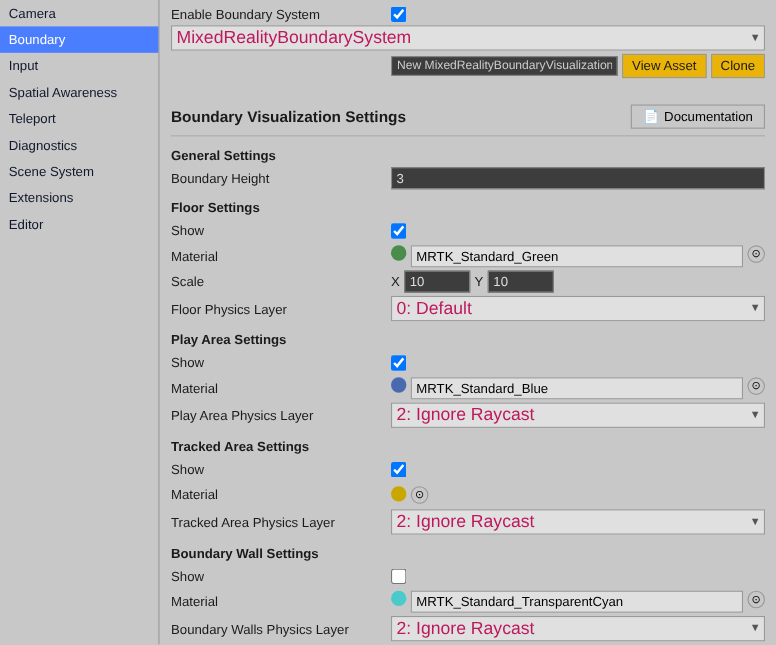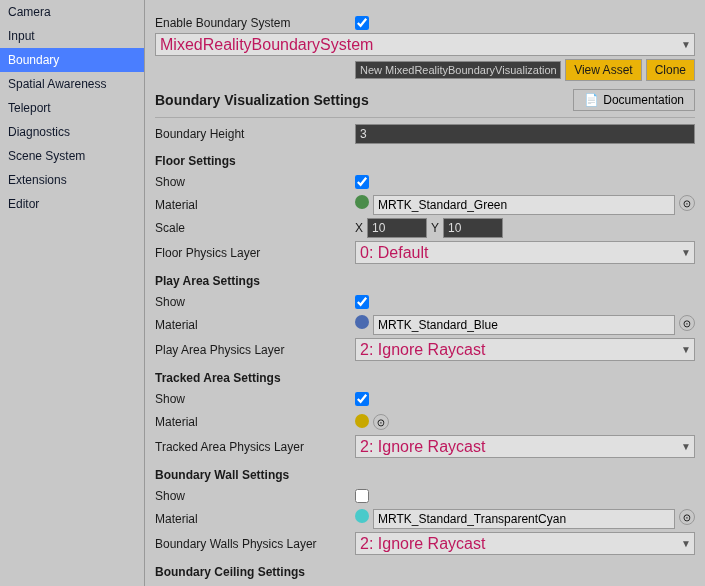--- a/index.html
+++ b/index.html
@@ -27,21 +27,21 @@
       cursor: pointer;
       color: #0f172a;
     }
     .sidebar-item.active {
       background: #4a7eff;
       color: white;
     }
     .main-content {
       flex: 1;
       background: #c8c8c8;
-      padding: 16px 10px;
+      padding: 6px 10px;
       overflow-y: auto;
     }
     .section-header {
       font-weight: bold;
       color: #1a1a1a;
       margin: 10px 0 4px 0;
     }
     .row {
       display: flex;
       align-items: center;
@@ -214,25 +214,25 @@
   </style>
 </head>
 <body>
 
 <div class="container">
 
   <div class="sidebar">
     <div class="sidebar-item">
       <span>Camera</span>
     </div>
-    <div class="sidebar-item">
-      <span>Input</span>
-    </div>
     <div class="sidebar-item active">
       <span>Boundary</span>
+    </div>
+    <div class="sidebar-item">
+      <span>Input</span>
     </div>
     <div class="sidebar-item">
       <span>Spatial Awareness</span>
     </div>
     <div class="sidebar-item">
       <span>Teleport</span>
     </div>
     <div class="sidebar-item">
       <span>Diagnostics</span>
     </div>
@@ -271,29 +271,30 @@
       <div class="label"></div>
       <div class="value">
         <div class="asset-row">
           <input class="asset-input" type="text" readonly="" value="New MixedRealityBoundaryVisualizationProfile" style="">
           <button class="btn">View Asset</button>
           <button class="btn">Clone</button>
         </div>
       </div>
     </div>
 
-    <div class="header-row" style="margin-top:8px;">
+    <div class="header-row" style="margin-top:24px;">
       <div class="boundary-system-title">Boundary Visualization Settings</div>
       <button class="doc-btn">
         <span>📄</span>
         <span>Documentation</span>
       </button>
     </div>
     <hr class="divider">
 
+    <div class="section-header">General Settings</div>
     <div class="row">
       <div class="label">Boundary Height</div>
       <div class="value">
         <input class="text-input" type="text" value="3" style="">
       </div>
     </div>
 
     <div class="section-header">Floor Settings</div>
     <div class="row">
       <div class="label">Show</div>

